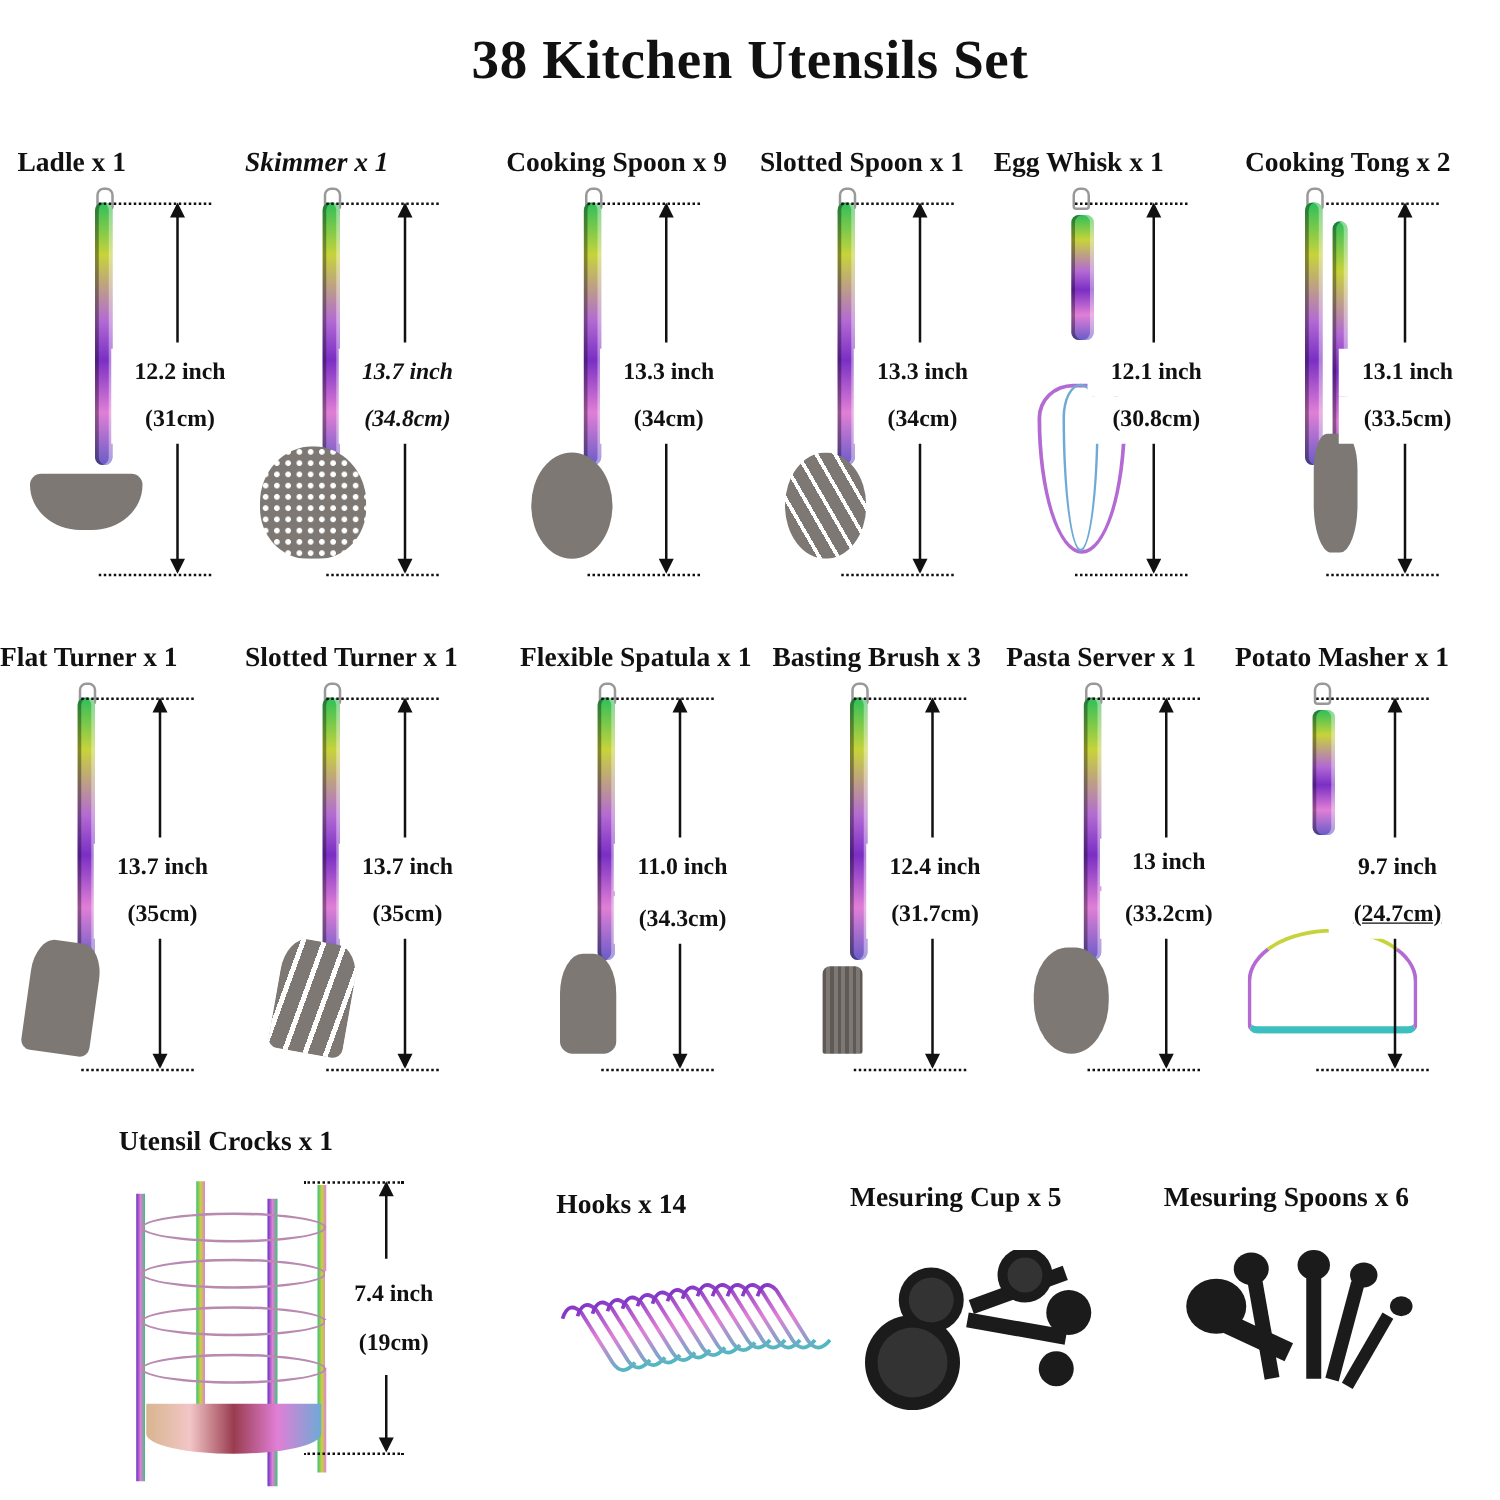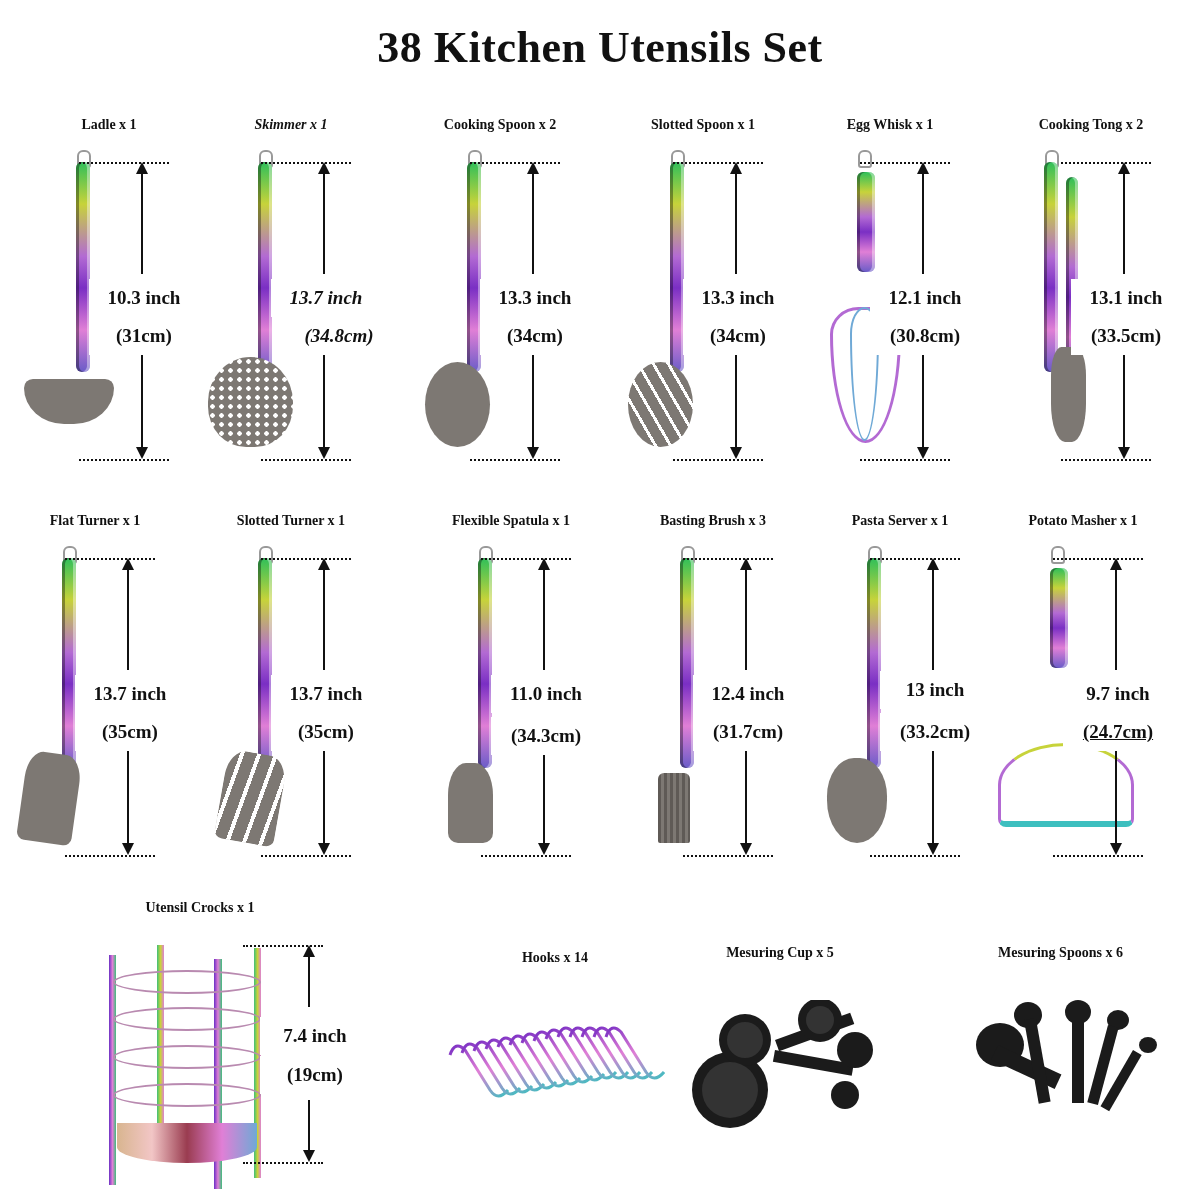--- a/index.html
+++ b/index.html
@@ -1,19 +1,19 @@
 <!DOCTYPE html>
 <html><head>
 <meta charset="utf-8">
 <style>
   html, body { margin:0; padding:0; background:#ffffff; }
   body { width:1200px; height:1200px; position:relative; overflow:hidden; font-family:"Liberation Serif","DejaVu Serif",serif; color:#111; }
   .title { position:absolute; top:22px; left:0; width:1200px; text-align:center; font-size:44px; font-weight:bold; letter-spacing:0.5px; }
   .item { position:absolute; width:190px; height:360px; }
-  .label { position:absolute; top:0; left:0; width:100%; text-align:center; font-weight:bold; font-size:14px; white-space:nowrap; }
+  .label { position:absolute; top:0; left:0; width:100%; font-weight:bold; font-size:22px; white-space:nowrap; }
   .dash { position:absolute; height:0; border-top:2px dotted #111; }
   .arrow { position:absolute; width:2px; background:#111; }
   .arrow.up::before { content:""; position:absolute; top:-2px; left:-5px; border-left:6px solid transparent; border-right:6px solid transparent; border-bottom:12px solid #111; }
   .arrow.down::after { content:""; position:absolute; bottom:-2px; left:-5px; border-left:6px solid transparent; border-right:6px solid transparent; border-top:12px solid #111; }
   .meas { position:absolute; font-weight:bold; font-size:19px; text-align:center; width:110px; line-height:38px; background:#fff; }
   .handle { position:absolute; width:14px; border-radius:6px; background:linear-gradient(180deg,#2fbf5a 0%,#c7d33a 20%,#b36ad3 45%,#7a2fc4 60%,#e07fd6 80%,#6a5cc8 100%); box-shadow: inset 3px 0 0 rgba(0,0,0,0.35), inset -3px 0 0 rgba(255,255,255,0.4); }
   .loop { position:absolute; width:10px; height:14px; border:2px solid #999; border-radius:6px 6px 3px 3px; }
   .head { position:absolute; background:#7d7873; }
 </style>
 </head>
@@ -27,40 +27,40 @@
       <div style="position:absolute;left:0;top:0;width:130px;height:340px;">
         <div class="loop" style="left:63px;top:33px;"></div>
         <div class="handle" style="left:62px;top:45px;width:14px;height:210px;"></div>
 
         <div class="head" style="left:10px;top:262px;width:90px;height:45px;border-radius:10px 10px 50% 50%/10px 10px 90% 90%;"></div>
       </div>
       <div class="dash" style="left:65px;top:45px;width:90px;"></div>
       <div class="dash" style="left:65px;top:342px;width:90px;"></div>
       <div class="arrow up" style="left:127px;top:47px;height:110px;"></div>
       <div class="arrow down" style="left:127px;top:232px;height:108px;"></div>
-      <div class="meas" style="left:75px;top:162px;">10.3 inch</div>
+      <div class="meas" style="left:75px;top:162px;">12.2 inch</div>
       <div class="meas" style="left:75px;top:200px;">(31cm)</div>
     </div>
     <div class="item" style="left: 196px; top: 117px; font-style: italic;">
       <div class="label">Skimmer x 1</div>
       <div style="position:absolute;left:0;top:0;width:130px;height:340px;">
         <div class="loop" style="left:63px;top:33px;"></div>
         <div class="handle" style="left:62px;top:45px;width:14px;height:210px;"></div>
 
         <div class="head" style="left:12px;top:240px;width:85px;height:90px;border-radius:50% 50% 45% 45%;background-image:radial-gradient(#fff 2px,transparent 2.5px);background-size:9px 9px;background-color:#7d7873;"></div>
       </div>
       <div class="dash" style="left:65px;top:45px;width:90px;"></div>
       <div class="dash" style="left:65px;top:342px;width:90px;"></div>
       <div class="arrow up" style="left:127px;top:47px;height:110px;"></div>
       <div class="arrow down" style="left:127px;top:232px;height:108px;"></div>
       <div class="meas" style="left:75px;top:162px;">13.7 inch</div>
-      <div class="meas" style="left:88px;top:200px;">(34.8cm)</div>
+      <div class="meas" style="left:75px;top:200px;">(34.8cm)</div>
     </div>
     <div class="item" style="left: 405px; top: 117px;">
-      <div class="label">Cooking Spoon x 2</div>
+      <div class="label">Cooking Spoon x 9</div>
       <div style="position:absolute;left:0;top:0;width:130px;height:340px;">
         <div class="loop" style="left:63px;top:33px;"></div>
         <div class="handle" style="left:62px;top:45px;width:14px;height:210px;"></div>
 
         <div class="head" style="left:20px;top:245px;width:65px;height:85px;border-radius:50%;"></div>
       </div>
       <div class="dash" style="left:65px;top:45px;width:90px;"></div>
       <div class="dash" style="left:65px;top:342px;width:90px;"></div>
       <div class="arrow up" style="left:127px;top:47px;height:110px;"></div>
       <div class="arrow down" style="left:127px;top:232px;height:108px;"></div>
@@ -271,21 +271,21 @@
         <circle cx="165" cy="95" r="14"></circle>
     </g>
     <g fill="#333">
         <circle cx="50" cy="90" r="28"></circle>
         <circle cx="65" cy="40" r="18"></circle>
         <circle cx="140" cy="20" r="14"></circle>
       </g>
   </svg>
 </div>
 
-<div class="item" style="left:958px;top:945px;width:205px;height:200px;">
+<div class="item" style="left:931px;top:945px;width:205px;height:200px;">
   <div class="label">Mesuring Spoons x 6</div>
   <svg width="205" height="130" style="position:absolute;left:0;top:55px;">
     <g fill="#1b1b1b">
       <ellipse cx="42" cy="45" rx="24" ry="22"></ellipse>
         <rect x="40" y="45" width="70" height="16" transform="rotate(25 40 45)"></rect>
       <ellipse cx="70" cy="15" rx="14" ry="13"></ellipse>
         <rect x="66" y="20" width="12" height="85" transform="rotate(-10 66 20)"></rect>
       <ellipse cx="120" cy="12" rx="13" ry="12"></ellipse>
         <rect x="114" y="18" width="12" height="85"></rect>
       <ellipse cx="160" cy="20" rx="11" ry="10"></ellipse>

